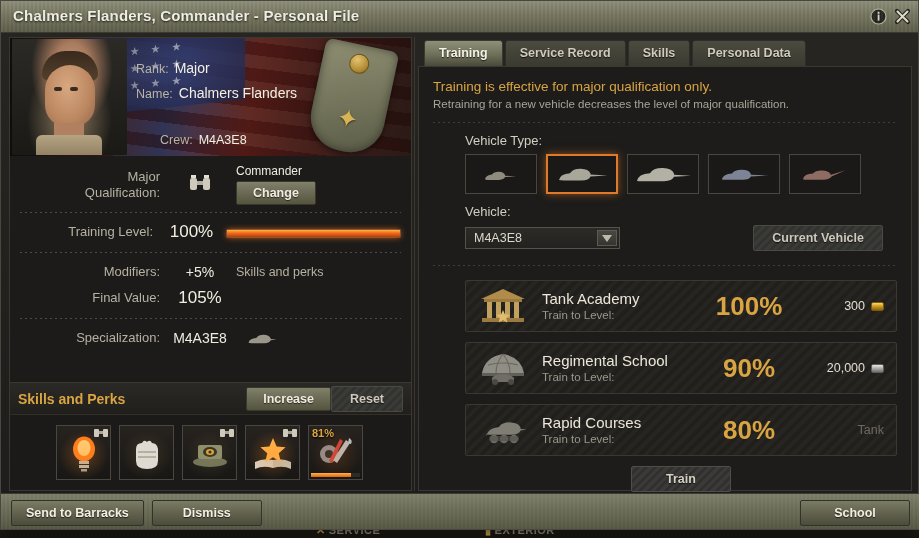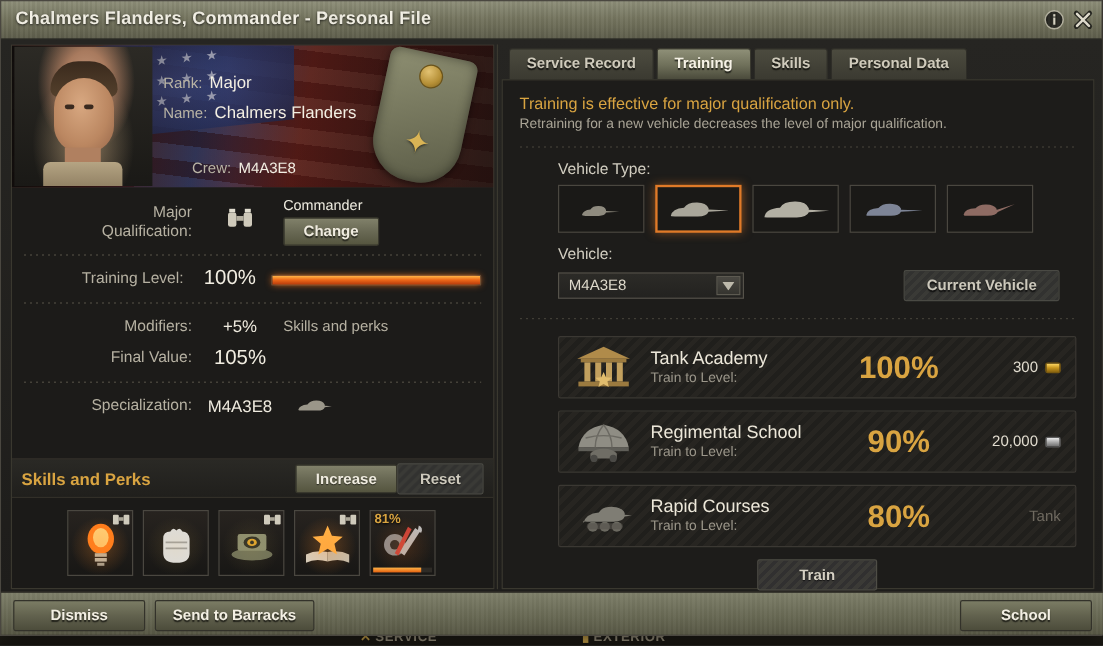--- a/index.html
+++ b/index.html
@@ -247,21 +247,21 @@
   .fbtn.w2 { min-width:110px; text-align:center;}
   .vsep { position:absolute; left:413px; top:4px; width:1px; height:454px; background:#3a382f; }
 </style>
 </head>
 <body>
 
 <div id="root">
 
   <div class="bg-garage">
     <div class="bg-bottombar">
-      <div class="bg-tab" style="left:300px;margin-top:12px;">
+      <div class="bg-tab" style="left:316px;margin-top:12px;">
         <span class="mk">✕</span><span>SERVICE</span>
       </div>
       <div class="bg-tab" style="left:485px;">
         <span class="mk">▮</span><span>EXTERIOR</span>
       </div>
     </div>
   </div>
 
   <div class="window">
 
@@ -468,22 +468,22 @@
                 </div>
             </div>
 
           </div>
         </div>
       </div>
 
       <div class="right-panel">
 
         <div class="tabs">
+          <div class="tab active">Training</div>
           <div class="tab">Service Record</div>
-          <div class="tab active">Training</div>
           <div class="tab">Skills</div>
           <div class="tab">Personal Data</div>
         </div>
 
         <div class="tab-content">
 
           <div class="notice">
             <div class="notice-main">Training is effective for major qualification only.</div>
             <div class="notice-sub">Retraining for a new vehicle decreases the level of major qualification.</div>
           </div>
@@ -617,22 +617,22 @@
             </div>
           </div>
 
         </div>
       </div>
 
     </div>
 
     <div class="footer">
       <div class="f-left">
+        <div class="fbtn w2">Send to Barracks</div>
         <div class="fbtn w2">Dismiss</div>
-        <div class="fbtn w2">Send to Barracks</div>
       </div>
       <div class="f-right">
         <div class="fbtn w2">School</div>
       </div>
     </div>
 
   </div>
 </div>
 
 </body></html>

